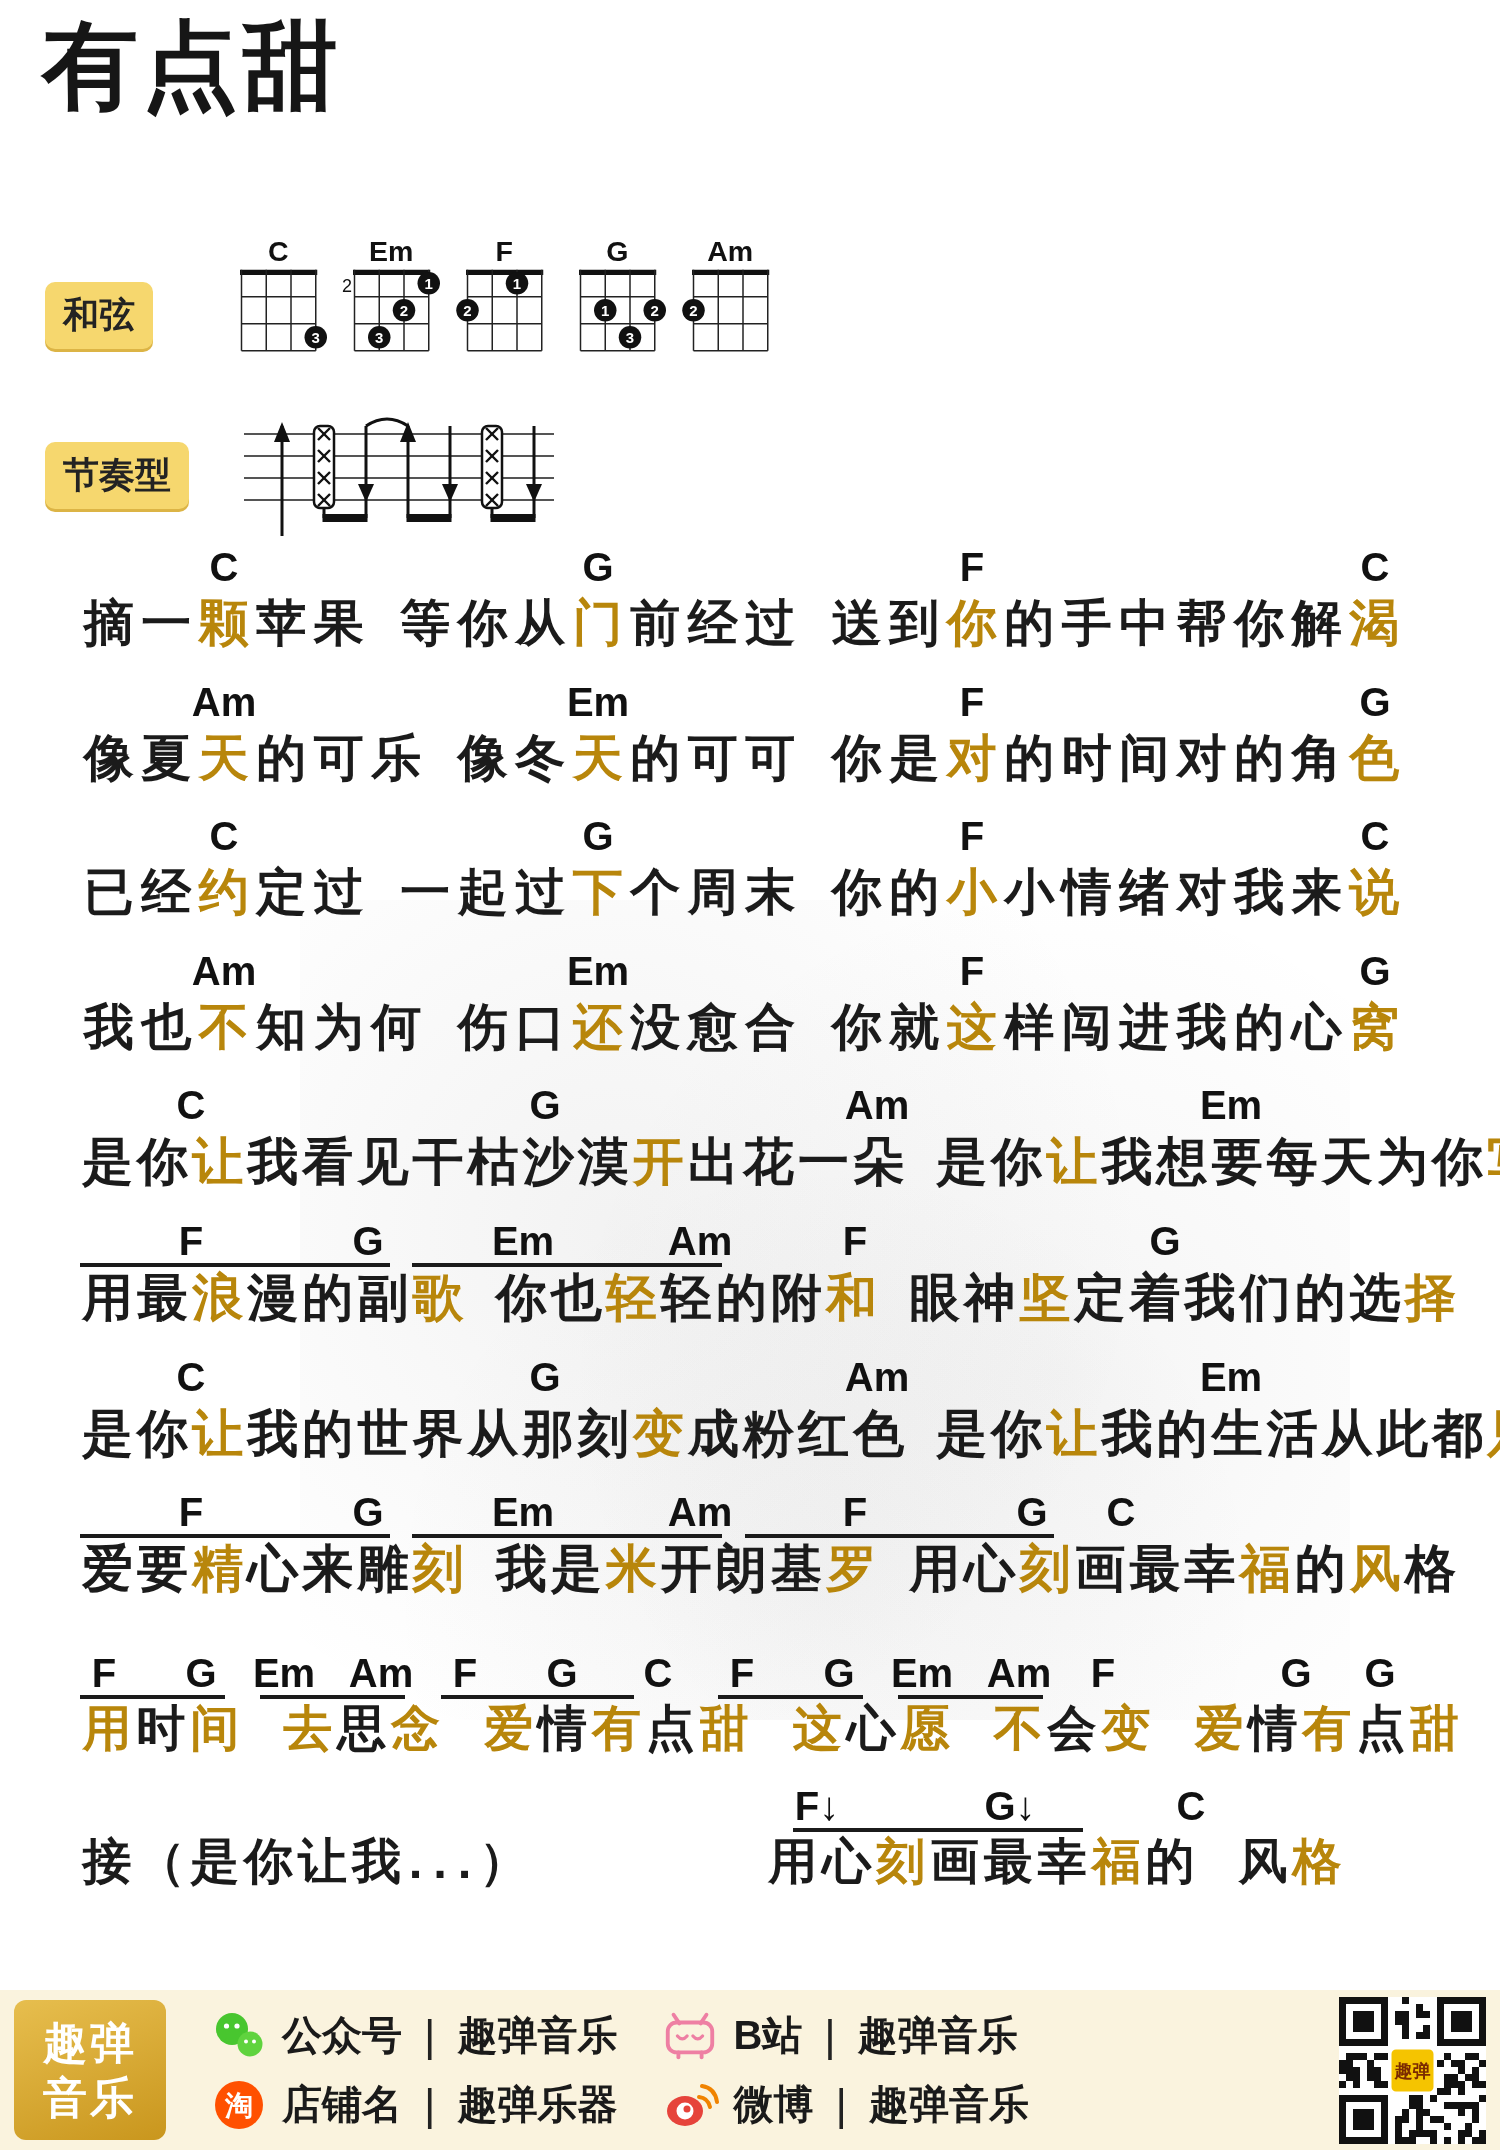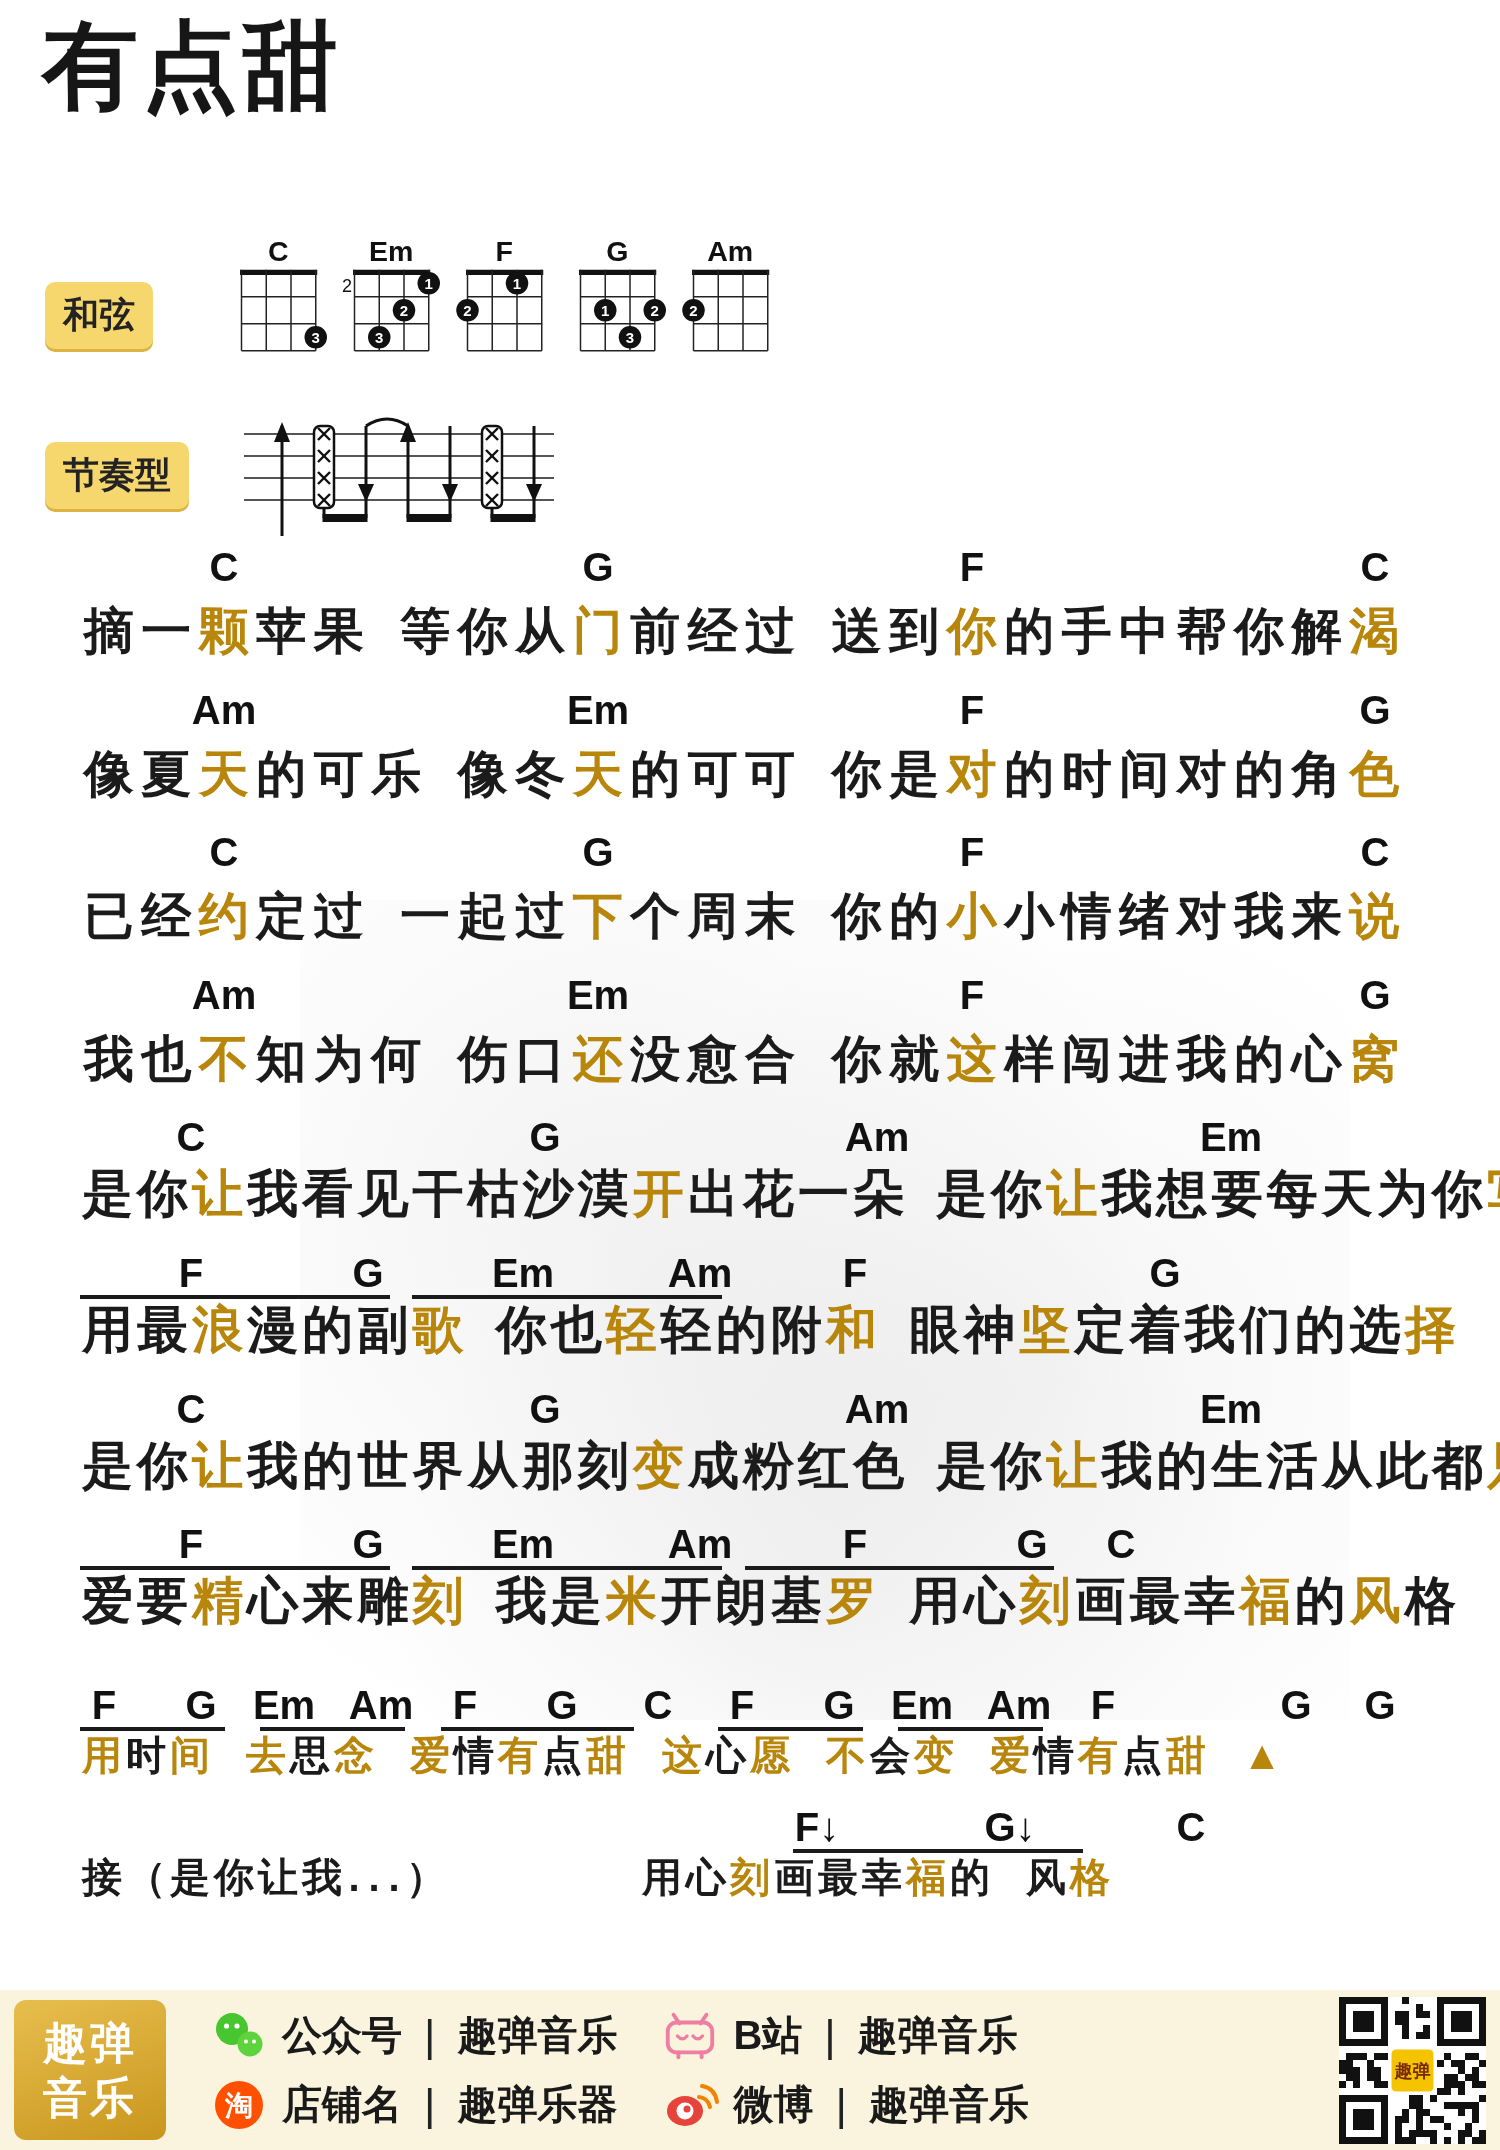--- a/index.html
+++ b/index.html
@@ -24,25 +24,25 @@
       radial-gradient(circle at 30% 40%, rgba(80,80,80,0.07), transparent 60%),
       radial-gradient(circle at 72% 58%, rgba(80,80,80,0.06), transparent 55%),
       radial-gradient(circle at 50% 85%, rgba(80,80,80,0.05), transparent 50%); }
 
   #lines { position:absolute; left:0; top:540px; width:1500px; padding-left:80px; box-sizing:border-box; }
   .line { position:relative; margin-bottom:20px; }
   .chord-row { position:relative; height:52px; font-size:40px; font-weight:600; color:#111; }
   .chord { position:absolute; bottom:2px; transform:translateX(-50%); white-space:nowrap; }
   .lyric-row { font-weight:700; white-space:nowrap; line-height:1.25; color:var(--ink); }
   .tk,.sp,.dot { display:inline-block; text-align:center; }
-  .line-lg .lyric-row { font-size:50px;margin-top:8px; }
+  .line-lg .lyric-row { font-size:50px; }
   .line-lg .tk{width:1.15em} .line-lg .sp{width:0.58em}
   .line-md .lyric-row { font-size:51px; }
   .line-md .tk{width:1.08em} .line-md .sp{width:0.55em}
-  .line-sm .lyric-row { font-size:40px; }
+  .line-sm .lyric-row { font-size:49px; }
   .line-sm .tk{width:1.10em} .line-sm .sp{width:0.80em} .line-sm .dot{width:0.5em}
   .gold { color:var(--gold); }
   .uline { position:absolute; top:49px; height:4px; background:#1b1b1b; }
 
   #footer { position:absolute; left:0; top:1990px; width:1500px; height:160px; background:#FAF3DE;
             display:flex; align-items:center; box-sizing:border-box; padding:0 14px; gap:44px; }
   #logo-box { width:152px; height:140px; border-radius:12px; flex:0 0 auto;
               background:linear-gradient(160deg,#E7BE4E,#C9961D); color:#fff; font-weight:900;
               font-size:44px; display:flex; flex-direction:column; align-items:center;
               justify-content:center; line-height:1.25; letter-spacing:3px; }

